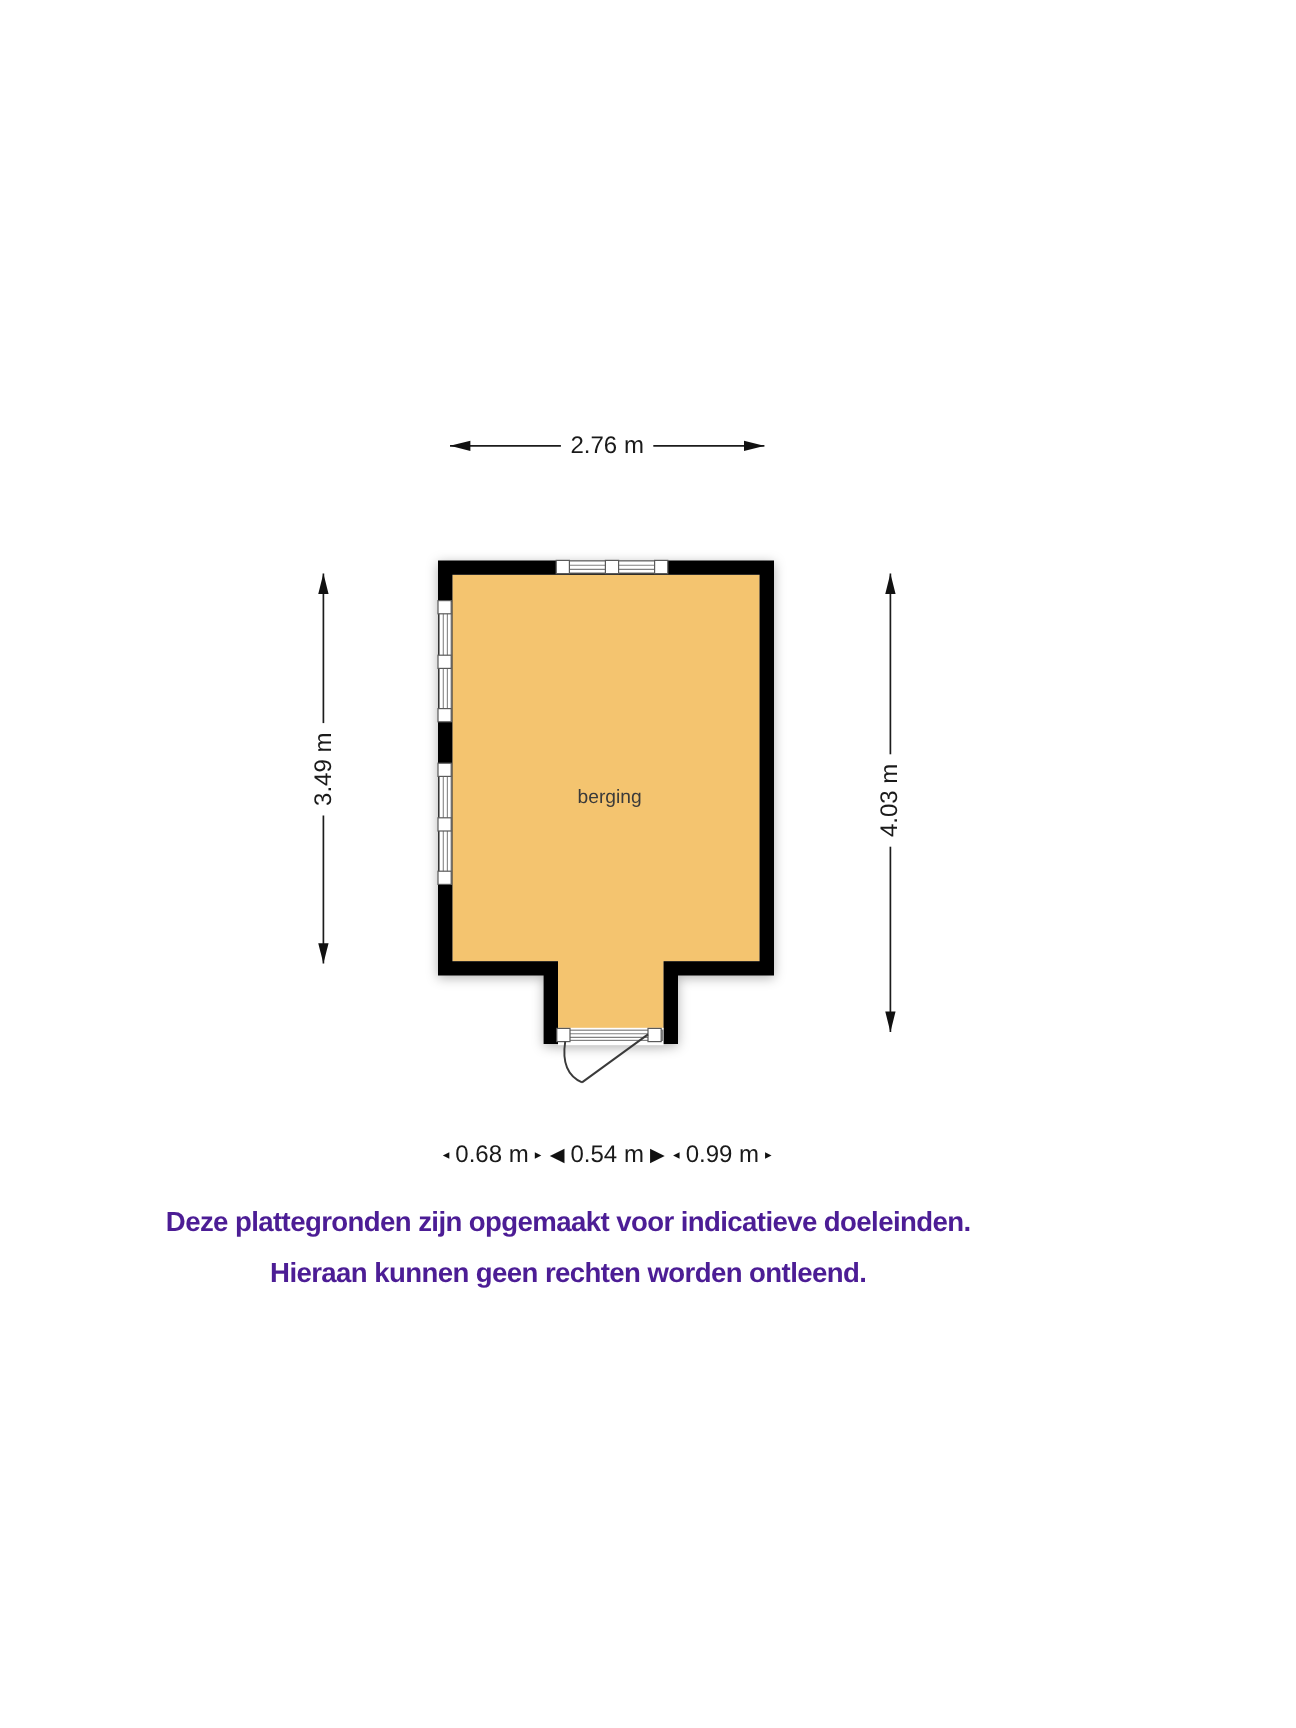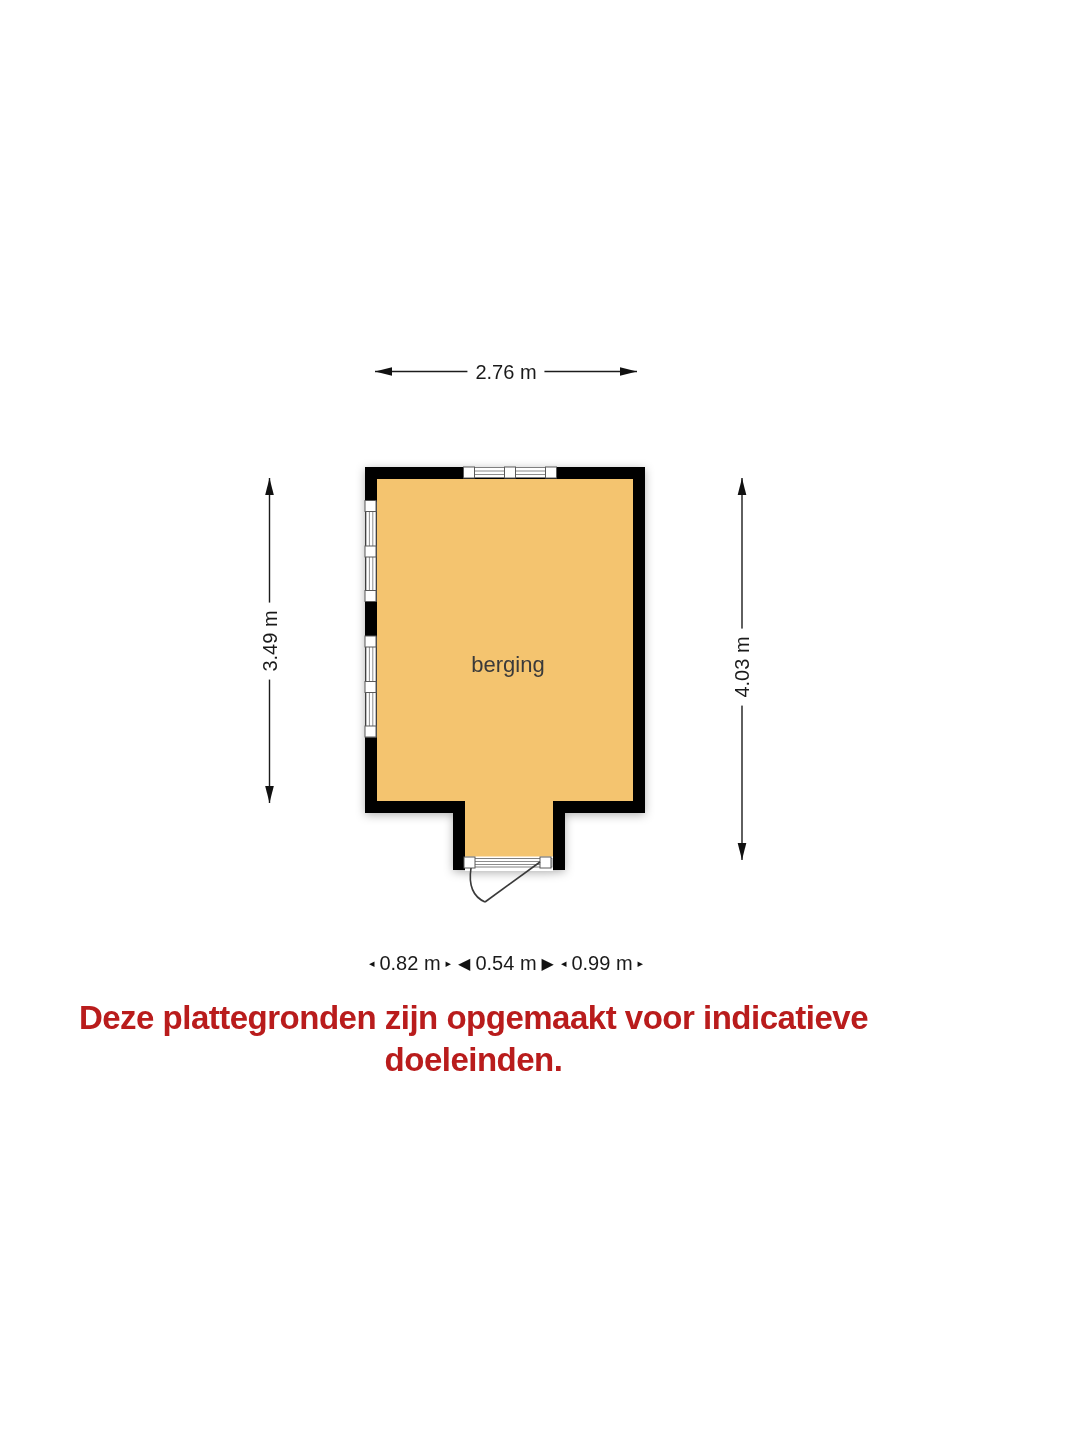--- a/index.html
+++ b/index.html
@@ -18,29 +18,29 @@
   .win-rect{fill:#ffffff;stroke:var(--frame-color);stroke-width:1;}
   .win-line{stroke:var(--frame-color);stroke-width:0.9;}
   .win-sq{fill:#ffffff;stroke:#5a5a5a;stroke-width:1;}
   .door-line{stroke:#3a3a3a;stroke-width:1.6;fill:none;}
   .dim-line{stroke:#1c1c1c;stroke-width:1.4;}
   .dim-arrow{fill:#111111;}
   .lbl{position:absolute;z-index:2;white-space:nowrap;color:var(--dim-color);}
   .dim-lbl{font-size:20px;background:#ffffff;padding:0 8px;
            transform:translate(-50%,-50%);}
   .dim-lbl.vert{transform:translate(-50%,-50%) rotate(-90deg);}
-  .room-lbl{font-size:22px;color:#3a3a3a;transform:translate(-50%,-50%);background:transparent;}
+  .room-lbl{font-size:16px;color:#3a3a3a;transform:translate(-50%,-50%);background:transparent;}
   .dim-bottom{position:absolute;z-index:2;transform:translate(-50%,-50%);
               display:flex;align-items:center;gap:7px;font-size:20px;color:var(--dim-color);}
   .dim-seg{display:flex;align-items:center;gap:5px;}
   .arr{line-height:1;color:#111111;}
   .arr.small{font-size:11px;}
   .arr.large{font-size:16px;}
   .disclaimer{position:absolute;z-index:2;left:0;top:997px;width:947px;text-align:center;
-              font-weight:bold;font-size:33px;line-height:42px;letter-spacing:-0.5px;color:#b91c1c;}
+              font-weight:bold;font-size:23px;line-height:42px;letter-spacing:-0.5px;color:#4c1d95;}
 </style>
 </head>
 <body>
 
 <div class="page">
 
   <svg class="plan-svg" width="1080" height="1440" viewBox="0 0 1080 1440">
 
     <g class="plan-group">
       <path class="room-fill" d="M377,479 H633 V801 H553 V858 H465 V801 H377 Z"></path>
@@ -111,32 +111,33 @@
 
   <div class="lbl dim-lbl vert" style="left:270px;top:641px;">3.49 m</div>
 
   <div class="lbl dim-lbl vert" style="left:742px;top:667px;">4.03 m</div>
 
   <div class="lbl room-lbl" style="left:508px;top:665px;">berging</div>
 
   <div class="dim-bottom" style="left:506px;top:963px;">
     <span class="dim-seg">
       <span class="arr small">◂</span>
-      <span>0.82 m</span>
+      <span>0.68 m</span>
       <span class="arr small">▸</span>
     </span>
     <span class="dim-seg">
       <span class="arr large">◀</span>
       <span>0.54 m</span>
       <span class="arr large">▶</span>
     </span>
     <span class="dim-seg">
       <span class="arr small">◂</span>
       <span>0.99 m</span>
       <span class="arr small">▸</span>
     </span>
   </div>
 
   <div class="disclaimer">
     <div>Deze plattegronden zijn opgemaakt voor indicatieve doeleinden.</div>
+    <div>Hieraan kunnen geen rechten worden ontleend.</div>
   </div>
 
 </div>
 
 </body></html>

